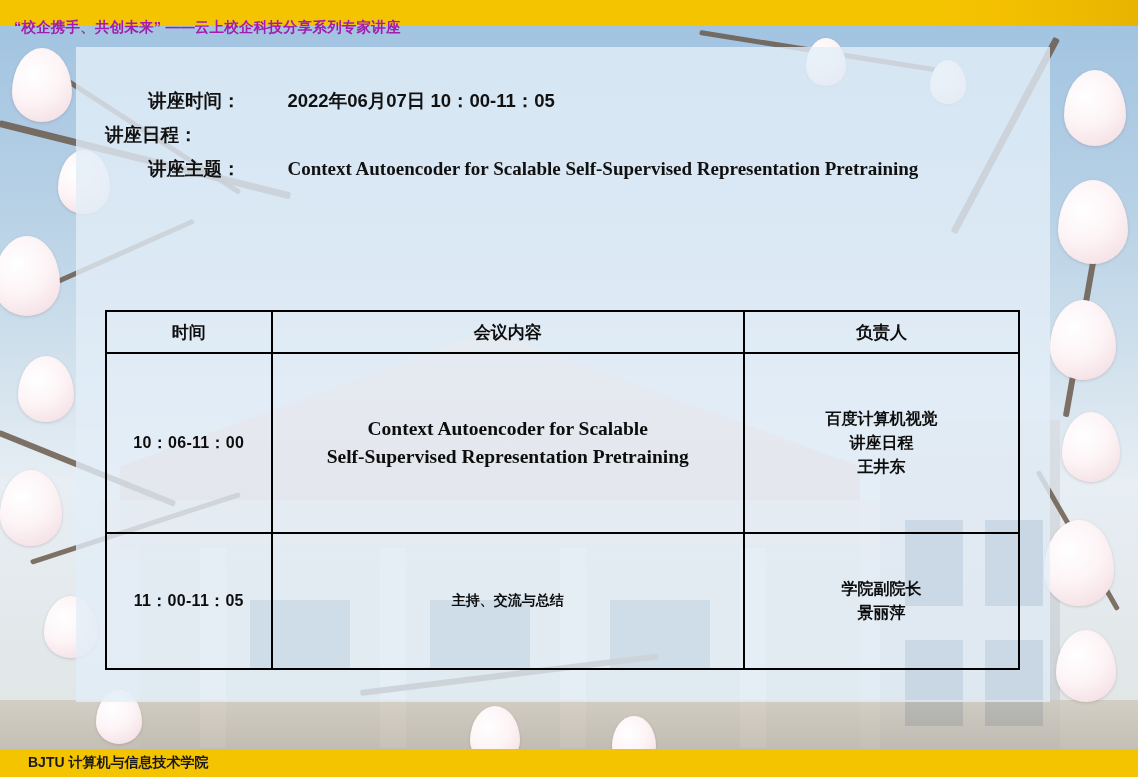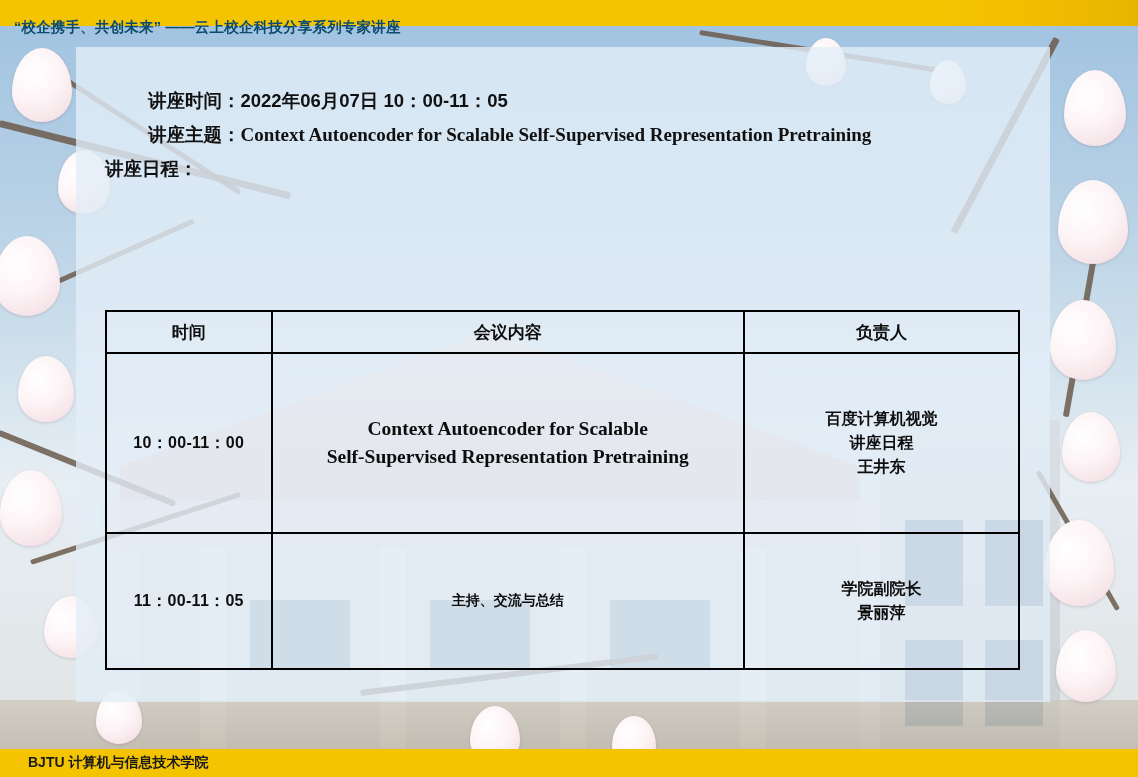--- a/index.html
+++ b/index.html
@@ -108,21 +108,21 @@
     width: 1138px;
     height: 26px;
     background: #f5c400;
     display: flex;
     align-items: center;
   }
   .topbar-text {
     margin-left: 14px;
     font-size: 14.5px;
     font-weight: bold;
-    color: #0c4a6e;
+    color: #a21caf;
     letter-spacing: .2px;
     white-space: nowrap;
     margin-top: 28px;
   }
   .topbar-deco {
     position: absolute;
     right: 0; top: 0;
     width: 210px; height: 26px;
     background: linear-gradient(90deg, #f5c400 0%, #f3bf00 40%, #e9b400 100%);
   }
@@ -172,20 +172,21 @@
     margin-bottom: 9px;
     white-space: nowrap;
     font-weight: bold;
   }
   .meta-label {
     font-weight: bold;
     margin-left: 43px;
   }
   .meta-value {
     font-weight: bold;
+    margin-left: 47px;
   }
   .meta-value.latin {
     font-family: "Liberation Serif", "DejaVu Serif", serif;
     font-weight: bold;
     font-size: 19px;
   }
 
   
   table.agenda {
     position: absolute;
@@ -296,37 +297,37 @@
     <div class="topbar-deco"></div>
     <div class="topbar-text">“校企携手、共创未来” ——云上校企科技分享系列专家讲座</div>
   </div>
 
   <div class="card">
 
     <div class="meta">
       <div class="meta-line">
         <span class="meta-label">讲座时间：</span><span class="meta-value">2022年06月07日 10：00-11：05</span>
       </div>
+      <div class="meta-line">讲座日程：</div>
       <div class="meta-line">
         <span class="meta-label">讲座主题：</span><span class="meta-value latin">Context Autoencoder for Scalable Self-Supervised  Representation Pretraining</span>
       </div>
-      <div class="meta-line">讲座日程：</div>
     </div>
 
     <table class="agenda">
       <thead>
         <tr>
           <th class="col-time">时间</th>
           <th class="col-content">会议内容</th>
           <th class="col-person">负责人</th>
         </tr>
       </thead>
       <tbody>
         <tr class="row-1">
-          <td class="cell-time">10：00-11：00</td>
+          <td class="cell-time">10：06-11：00</td>
           <td>
             <div class="cell-content-latin">Context Autoencoder for Scalable</div>
             <div class="cell-content-latin">Self-Supervised  Representation Pretraining</div>
           </td>
           <td class="cell-person">
             <div>百度计算机视觉</div>
             <div>讲座日程</div>
             <div>王井东</div>
           </td>
         </tr>

